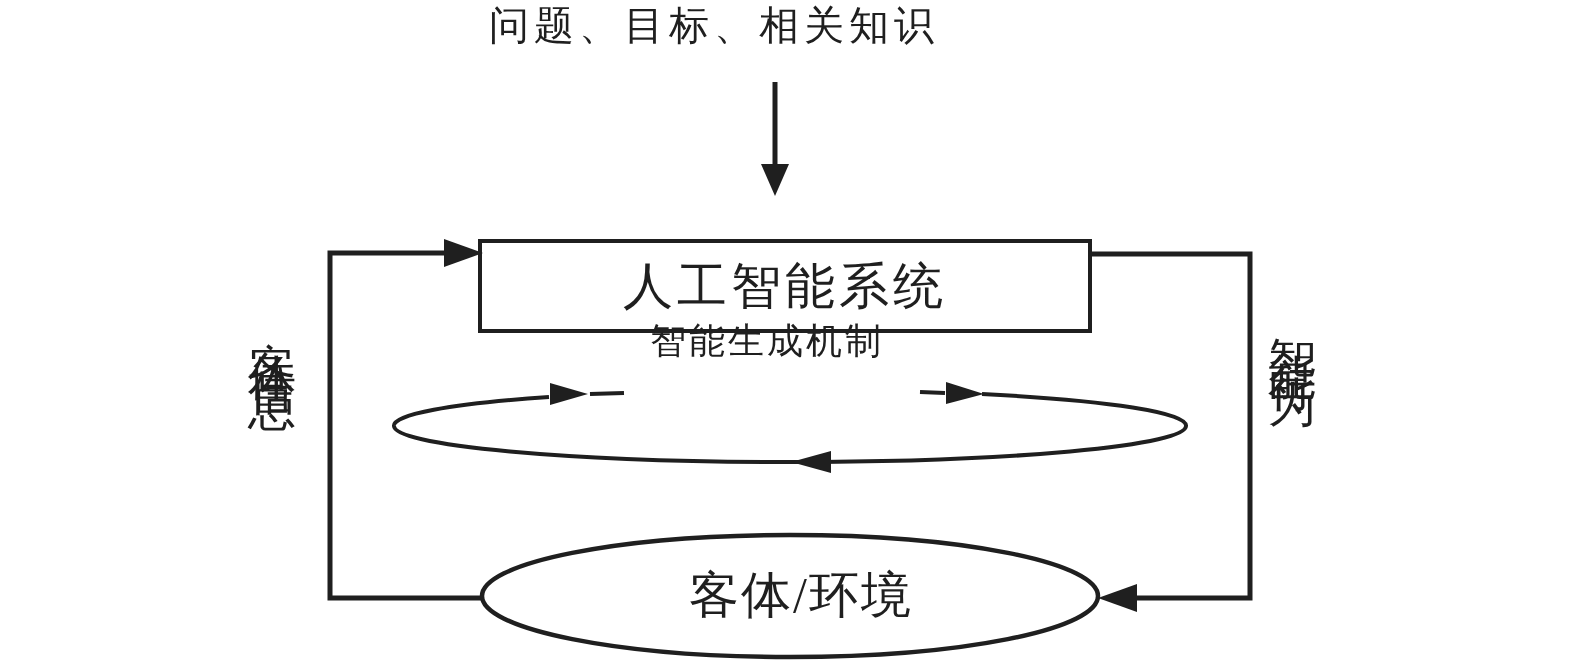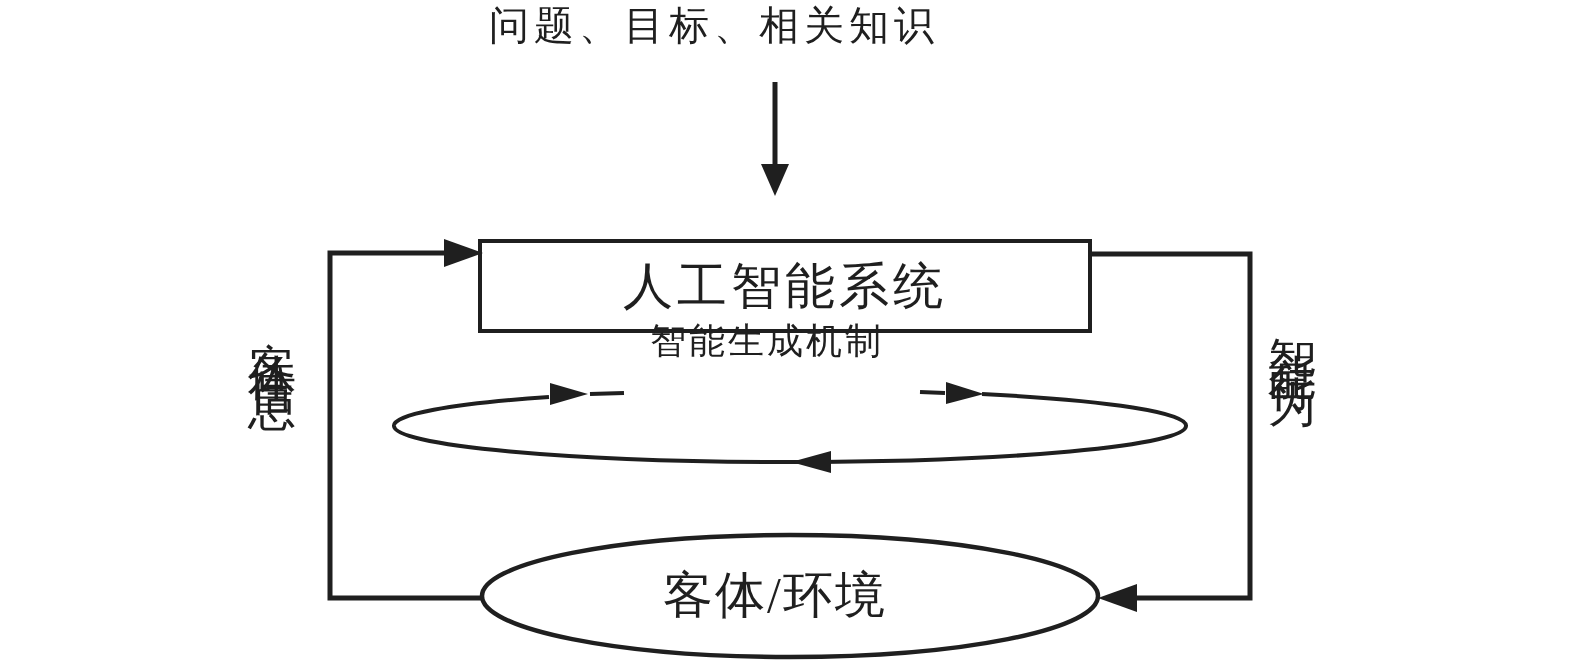--- a/index.html
+++ b/index.html
@@ -18,21 +18,21 @@
   .head { fill:var(--ink); stroke:none; }
   .label { position:absolute; white-space:nowrap; line-height:1.1; }
   .title { left:489px; top:4px; font-size:40px; letter-spacing:5px; }
   .node-box {
     position:absolute; left:478px; top:195px; width:614px; height:94px;
     border:4px solid var(--ink); box-sizing:border-box;
     display:flex; align-items:center; justify-content:center;
     font-size:50px; letter-spacing:4px;margin-top:44px;
   }
   .mech { left:460px; top:322px; width:614px; text-align:center; font-size:36px; letter-spacing:3px; }
-  .env  { left:467px; top:568px; width:616px; text-align:center; font-size:50px; letter-spacing:2px; }
+  .env  { left:493px; top:568px; width:616px; text-align:center; font-size:50px; letter-spacing:2px; }
   .vlabel {
     position:absolute; writing-mode:vertical-rl; text-orientation:upright;
     font-size:48px; letter-spacing:14px; line-height:1;
   }
   .vleft  { left:248px; top:303px; }
   .vright { left:1268px; top:300px; }
 </style>
 </head>
 <body>
 

